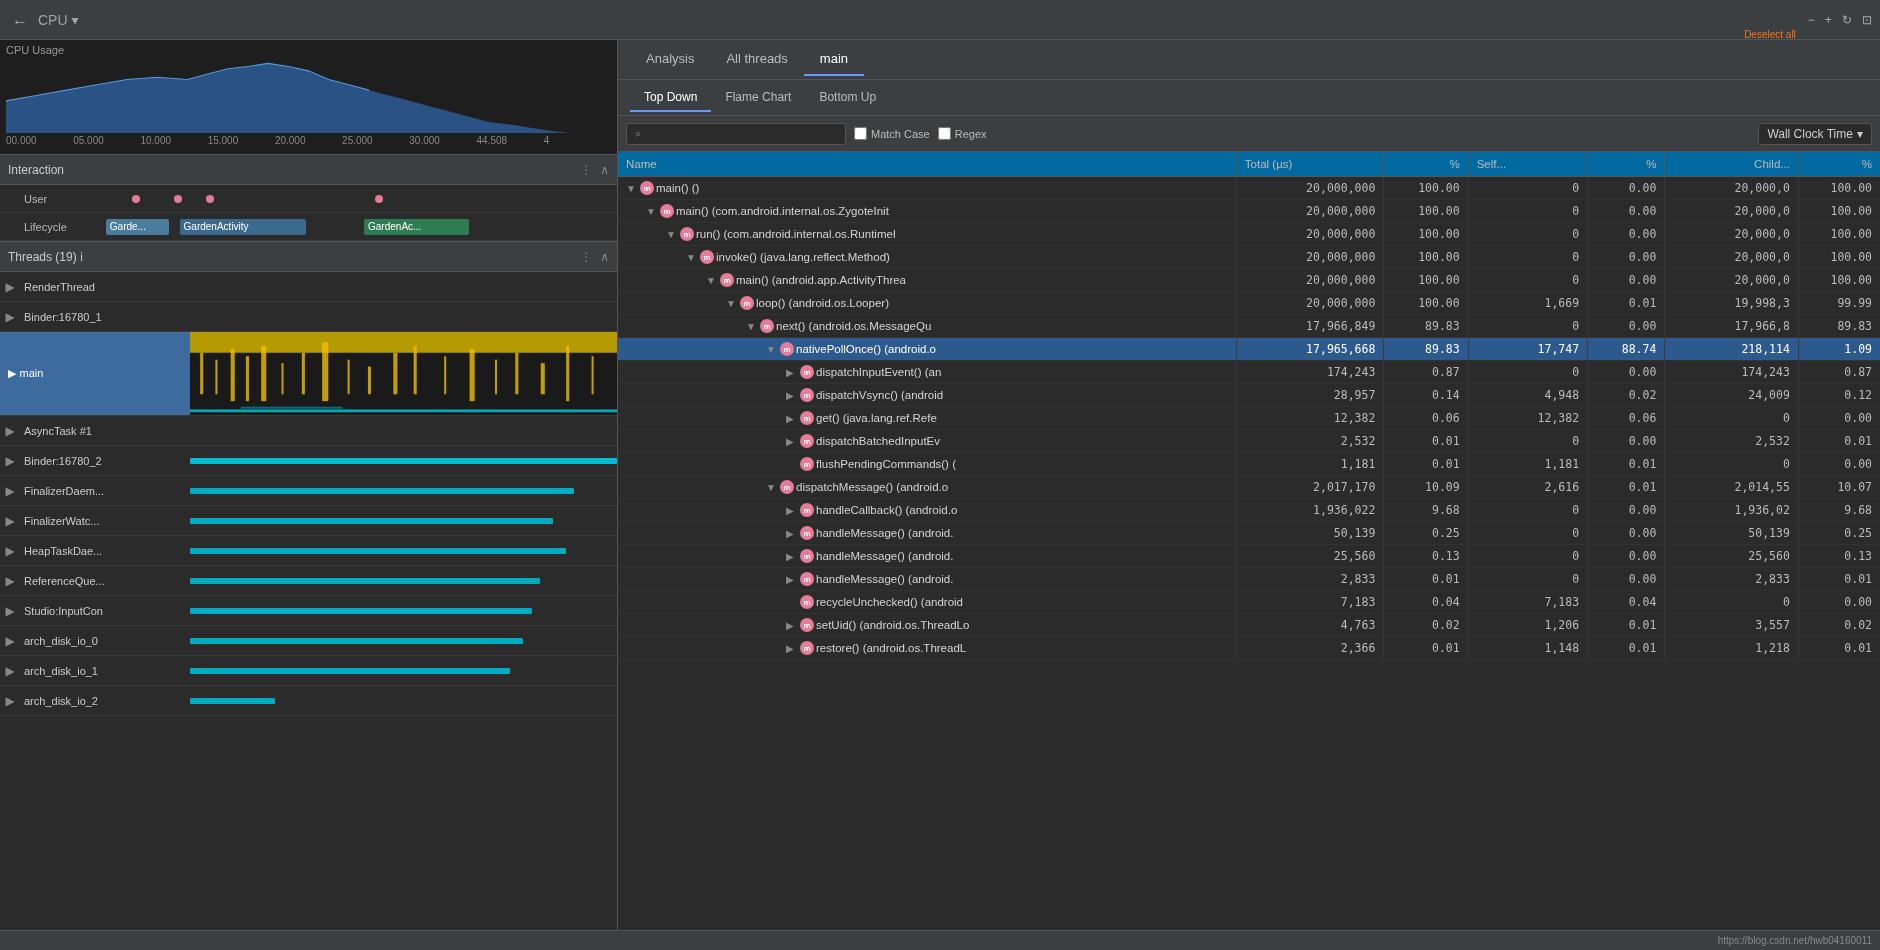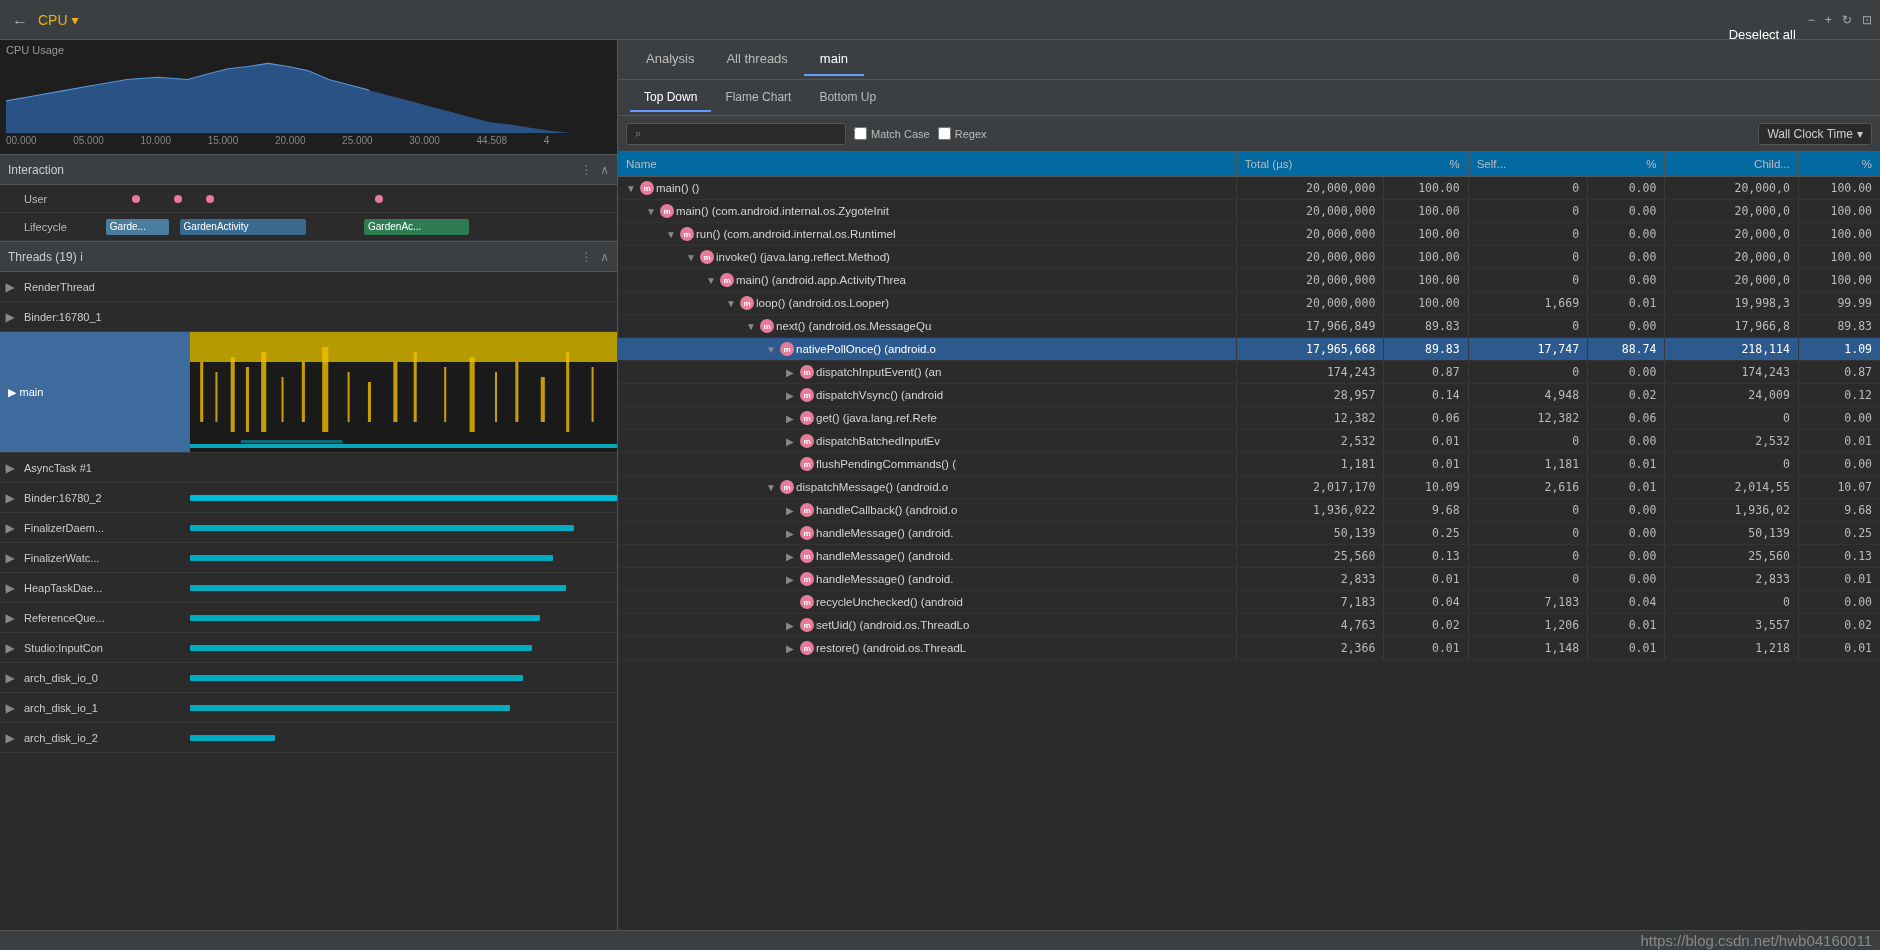--- a/index.html
+++ b/index.html
@@ -32,35 +32,35 @@
     .back-btn {
       color: #aaa;
       cursor: pointer;
       font-size: 16px;
       padding: 4px;
     }
     .cpu-dropdown {
       display: flex;
       align-items: center;
       gap: 4px;
-      color: #eab308;
+      color: #a3a3a3;
       font-size: 14px;
       font-weight: 500;
       cursor: pointer;
     }
     .top-bar-right {
       margin-left: auto;
       display: flex;
       align-items: center;
       gap: 12px;
     }
     .deselect-all {
-      color: #ffffff;
+      color: #f97316;
       cursor: pointer;
-      font-size: 13px;
+      font-size: 10px;
       margin-top: 30px;
     }
     .top-bar-icons {
       display: flex;
       gap: 10px;
       color: #aaa;
     }
     
     .main-content {
       display: flex;
@@ -200,21 +200,21 @@
       padding-left: 4px;
     }
     .thread-track {
       flex: 1;
       height: 100%;
       position: relative;
       overflow: hidden;
     }
     
     .main-thread-row {
-      height: 121px;
+      height: 84px;
       border-bottom: 1px solid #3a3a3a;
       display: flex;
       align-items: stretch;
     }
     .main-thread-label {
       width: 190px;
       flex-shrink: 0;
       display: flex;
       align-items: center;
       padding-left: 4px;
@@ -408,21 +408,21 @@
     .indent-8 { padding-left: 160px; }
     
     .bottom-bar {
       height: 20px;
       background: #3c3f41;
       border-top: 1px solid #555;
       display: flex;
       align-items: center;
       justify-content: flex-end;
       padding: 0 8px;
-      font-size: 15px;
+      font-size: 10px;
       color: #888;
       flex-shrink: 0;
     }
     .cyan-bar {
       height: 4px;
       background: #00e5ff;
       border-radius: 1px;
     }
   </style>
 </head>

